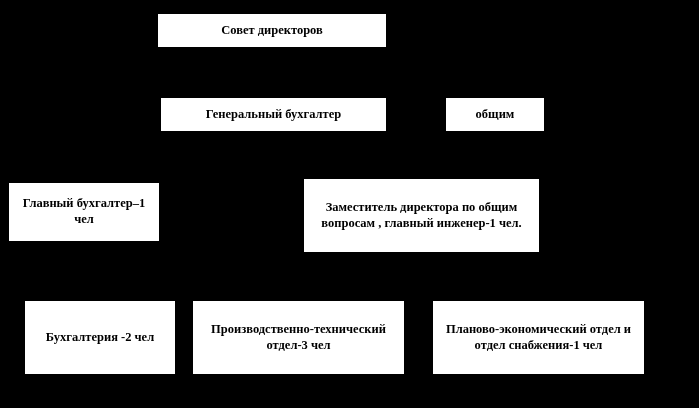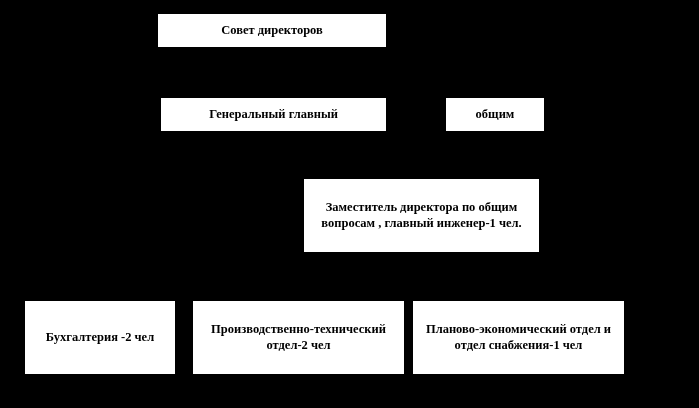--- a/index.html
+++ b/index.html
@@ -39,37 +39,40 @@
 </head>
 <body>
 
 <div id="canvas">
 
   <div class="node" style="left:157px; top:13px; width:230px; height:35px;">
     <span>Совет директоров</span>
   </div>
 
   <div class="node" style="left:160px; top:97px; width:227px; height:35px;">
-    <span>Генеральный главный</span>
+    <span>Генеральный бухгалтер</span>
   </div>
 
   <div class="node" style="left:445px; top:97px; width:100px; height:35px;">
     <span>общим</span>
   </div>
 
+  <div class="node" style="left:8px; top:182px; width:152px; height:60px;">
+    <span>Главный бухгалтер–1 чел</span>
+  </div>
 
   <div class="node" style="left:303px; top:178px; width:237px; height:75px;align-items:center;">
     <span>Заместитель директора по общим вопросам ,  главный инженер-1 чел.</span>
   </div>
 
   <div class="node" style="left:24px; top:300px; width:152px; height:75px;">
     <span>Бухгалтерия  -2 чел</span>
   </div>
 
   <div class="node" style="left:192px; top:300px; width:213px; height:75px;">
-    <span>Производственно-технический отдел-2 чел</span>
+    <span>Производственно-технический отдел-3 чел</span>
   </div>
 
-  <div class="node" style="left:412px; top:300px; width:213px; height:75px;align-items:center;">
+  <div class="node" style="left:432px; top:300px; width:213px; height:75px;align-items:center;">
     <span>Планово-экономический отдел и отдел снабжения-1 чел</span>
   </div>
 
 </div>
 
 </body></html>

